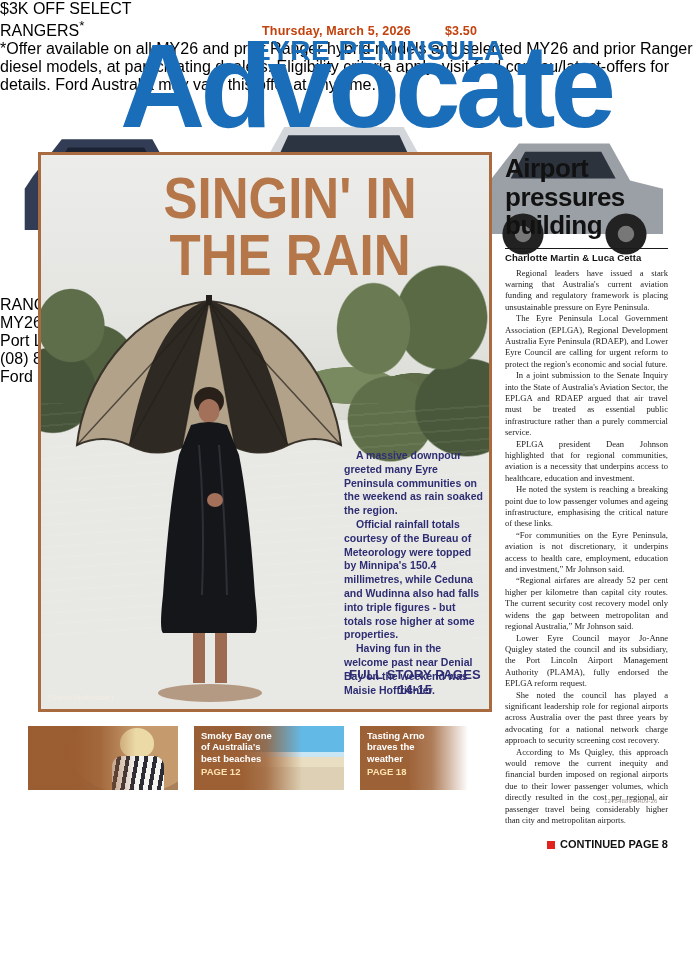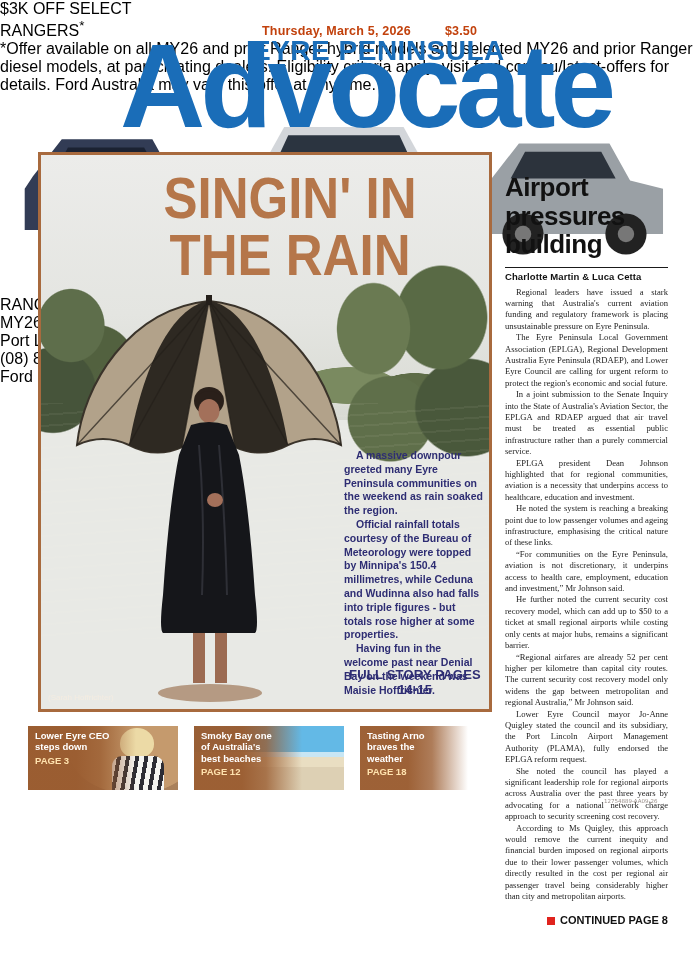--- a/index.html
+++ b/index.html
@@ -52,21 +52,21 @@
   .hero-headline .hl { display:block; transform:scaleX(.88); transform-origin:center; }
   .hero-caption { position:absolute; left:303px; top:294px; width:142px;
     color:#2e2d73; font-weight:bold; font-size:10.5px; line-height:13.8px; }
   .hero-caption p { text-indent:12px; }
   .full-story { position:absolute; left:300px; top:512px; width:148px; text-align:center;
     color:#2e2d73; font-weight:bold; font-size:13px; letter-spacing:.2px; }
   .credit { position:absolute; left:7px; top:538px; color:#f4ece1; font-size:8px; }
   
   .article { position:absolute; left:505px; top:154px; width:163px; color:#111; }
   .article h2 { font-weight:bold; font-size:26px; line-height:28.5px; letter-spacing:-.5px;
-    margin-bottom:8px;margin-top:19px; }
+    margin-bottom:8px; }
   .byline { border-top:1px solid #1a1a1a; padding-top:3px; margin-bottom:5px;
     font-weight:bold; font-size:9.5px; letter-spacing:.1px; }
   .article .body p { font-family:"Liberation Serif", serif; font-size:8.6px;
     line-height:11.4px; text-align:justify; text-indent:11px; color:#1c1c1c; }
   .continued { margin-top:12px; text-align:right; font-weight:bold; font-size:11px; }
   .continued .sq { display:inline-block; width:8px; height:8px; background:#e0231d;
     margin-right:5px; vertical-align:-.5px; }
   .ad-code { position:absolute; left:604px; top:798px; font-size:5.5px; color:#9a8f8a;
     font-family:"DejaVu Sans", sans-serif; }
   
@@ -188,43 +188,38 @@
   <aside class="article">
     <h2>Airport pressures building</h2>
     <div class="byline">Charlotte Martin &amp; Luca Cetta</div>
     <div class="body">
       <p>Regional leaders have issued a stark warning that Australia's current aviation funding and regulatory framework is placing unsustainable pressure on Eyre Peninsula.</p>
       <p>The Eyre Peninsula Local Government Association (EPLGA), Regional Development Australia Eyre Peninsula (RDAEP), and Lower Eyre Council are calling for urgent reform to protect the region's economic and social future.</p>
       <p>In a joint submission to the Senate Inquiry into the State of Australia's Aviation Sector, the EPLGA and RDAEP argued that air travel must be treated as essential public infrastructure rather than a purely commercial service.</p>
       <p>EPLGA president Dean Johnson highlighted that for regional communities, aviation is a necessity that underpins access to healthcare, education and investment.</p>
       <p>He noted the system is reaching a breaking point due to low passenger volumes and ageing infrastructure, emphasising the critical nature of these links.</p>
       <p>“For communities on the Eyre Peninsula, aviation is not discretionary, it underpins access to health care, employment, education and investment,” Mr Johnson said.</p>
-      <p>He further noted the current security cost recovery model, which can add up to $50 to a ticket at small regional airports while costing only cents at major hubs, remains a significant barrier.</p>
       <p>“Regional airfares are already 52 per cent higher per kilometre than capital city routes. The current security cost recovery model only widens the gap between metropolitan and regional Australia,” Mr Johnson said.</p>
       <p>Lower Eyre Council mayor Jo-Anne Quigley stated the council and its subsidiary, the Port Lincoln Airport Management Authority (PLAMA), fully endorsed the EPLGA reform request.</p>
       <p>She noted the council has played a significant leadership role for regional airports across Australia over the past three years by advocating for a national network charge approach to security screening cost recovery.</p>
       <p>According to Ms Quigley, this approach would remove the current inequity and financial burden imposed on regional airports due to their lower passenger volumes, which directly resulted in the cost per regional air passenger travel being considerably higher than city and metropolitan airports.</p>
     </div>
     <div class="continued">
       <span class="sq"></span><span>CONTINUED PAGE 8</span>
     </div>
   </aside>
 
   <div class="ad-code">12754889-AA09-26</div>
 
   <nav>
     <div class="teaser" style="left:28px">
       <div class="t1-bg"></div>
       <div class="t1-hair"></div>
       <div class="t1-top"></div>
       <div class="overlay"></div>
-      <div class="teaser-text">
-        <div>Lower Eyre CEO steps down</div>
-        <div class="teaser-page">PAGE 3</div>
-      </div>
     </div>
     <div class="teaser" style="left:194px">
       <div class="t2-bg"></div>
       <div class="t2-trees"></div>
       <div class="overlay"></div>
       <div class="teaser-text">
         <div>Smoky Bay one of Australia's best beaches</div>
         <div class="teaser-page">PAGE 12</div>
       </div>
     </div>

